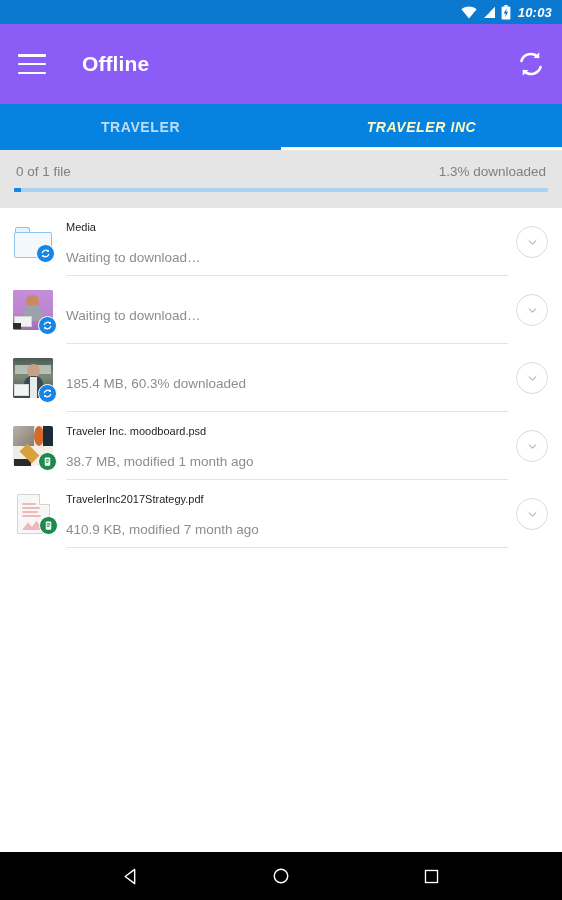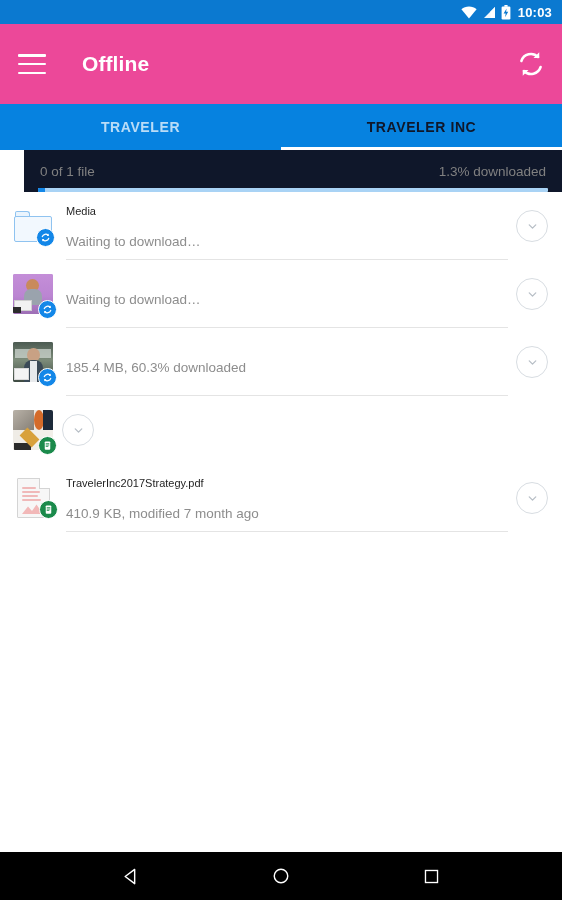--- a/index.html
+++ b/index.html
@@ -8,31 +8,31 @@
     background: #ffffff;
     font-family: "Liberation Sans", sans-serif;
     overflow: hidden;
   }
   #app { position: relative; width: 562px; height: 900px; background: #ffffff; }
 
   
   .statusbar {
     height: 24px; background: #0b79d0;
     display: flex; align-items: center; justify-content: flex-end;
-    padding-right: 10px; gap: 5px;
+    padding-right: 10px; gap: 5px; font-style: italic;
   }
   .sb-icon { display: flex; align-items: center; }
   .sb-time {
     color: #ffffff; font-size: 13px; font-weight: bold;
     letter-spacing: .2px; margin-left: 2px;
   }
 
   
   .appbar {
-    background: #ec4899; height: 80px;
+    background: #8b5cf6; height: 80px;
     display: flex; align-items: center; padding: 0 18px;
     position: relative;
   }
   .hamburger {
     width: 28px; height: 20px; display: flex; flex-direction: column;
     justify-content: space-between; cursor: pointer;
   }
   .hamburger span { display: block; height: 2.5px; background: #fff; border-radius: 1px; }
   .appbar-title {
     color: #ffffff; font-size: 21px; font-weight: bold;
@@ -46,28 +46,28 @@
   
   .tabs {
     background: #0682e0; height: 46px; display: flex;
     position: relative;
   }
   .tab {
     flex: 1; display: flex; align-items: center; justify-content: center;
     color: rgba(255,255,255,.72); font-size: 14px; font-weight: bold;
     letter-spacing: .6px; cursor: pointer; user-select: none;
   }
-  .tab.active { color: #0f172a; }
+  .tab.active { color: #fef9c3; font-style: italic; }
   .tab-indicator {
     position: absolute; bottom: 0; left: 50%; width: 50%;
     height: 3px; background: #ffffff;
   }
 
   
-  .progress-header { padding: 14px 14px 0 14px; background: #0f172a; margin-left: 24px; }
+  .progress-header { padding: 14px 14px 16px 14px; background: #e5e5e5; }
   .progress-row {
     display: flex; justify-content: space-between; align-items: baseline;
     font-size: 13.5px; color: #808080; padding: 0 2px 9px 2px;
   }
   .progress-track {
     position: relative; height: 4px; background: #a9d3f5;
     border-radius: 1px; overflow: hidden;
   }
   .progress-fill {
     position: absolute; left: 0; top: 0; bottom: 0;
@@ -318,20 +318,25 @@
           <div style="position:absolute;left:20px;top:20px;width:20px;height:20px;background:#f2efe9;"></div>
           <div style="position:absolute;left:8px;top:22px;width:17px;height:11px;background:#d8a13c;transform:rotate(45deg);"></div>
         </div>
         <div class="badge offline">
           <svg width="11" height="11" viewBox="0 0 24 24">
             <rect x="6" y="3" width="12" height="18" rx="2" fill="#fff"></rect>
             <path d="M9 8h6M9 11h6M9 14h4" stroke="#1b8a4b" stroke-width="1.8" stroke-linecap="round"></path>
           </svg>
         </div>
       </div>
+      <div class="row-body">
+        <div class="row-title">Traveler Inc. moodboard.psd</div>
+        <div class="row-sub">38.7 MB, modified 1 month ago</div>
+        <div class="divider"></div>
+      </div>
       <div class="chevron-btn">
         <svg width="13" height="13" viewBox="0 0 24 24">
             <path d="M6 9l6 6 6-6" fill="none" stroke="#b7bec6" stroke-width="2.4" stroke-linecap="round" stroke-linejoin="round"></path>
           </svg>
       </div>
     </div>
 
     <div class="row">
       <div class="thumbwrap">
         <div class="docicon">

